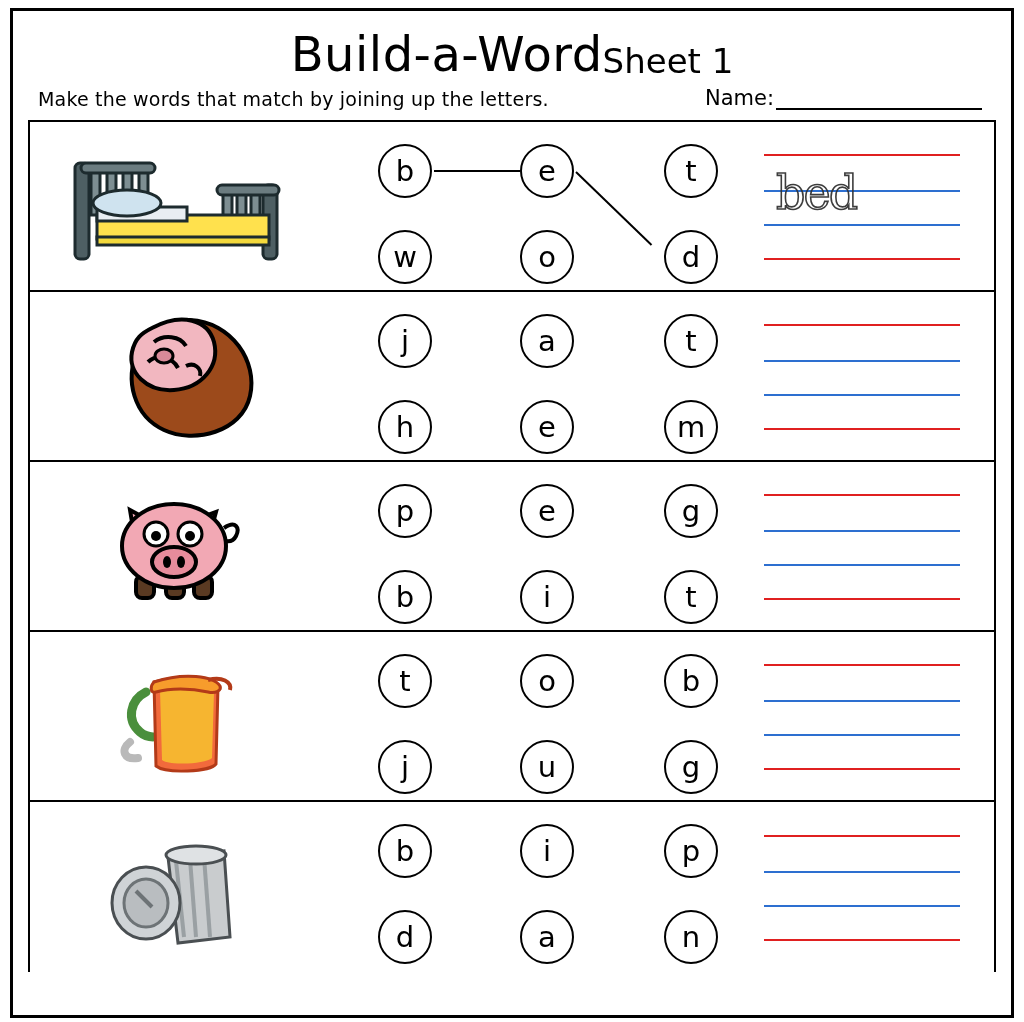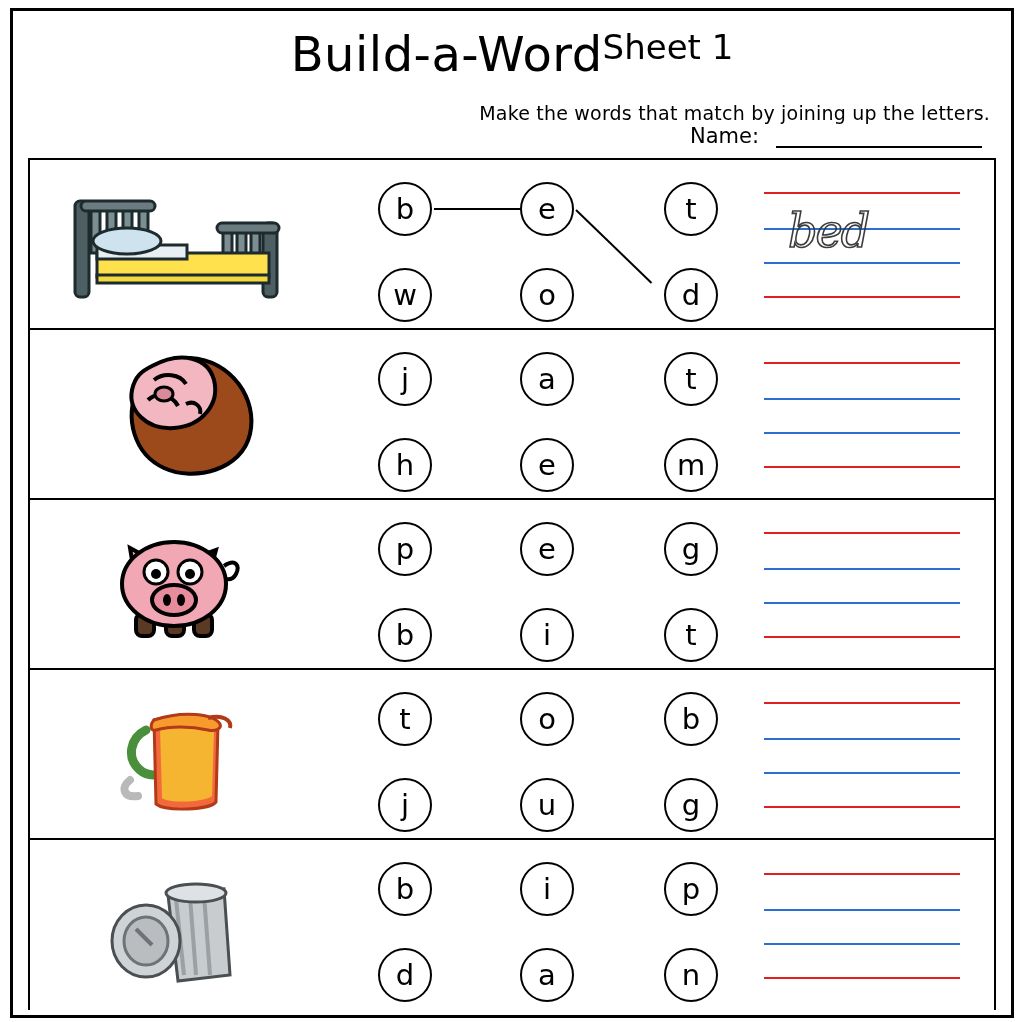--- a/index.html
+++ b/index.html
@@ -34,54 +34,53 @@
   }
 
   
   .header {
     position: relative;
     padding-top: 18px;
     text-align: center;
   }
   .title-row {
     display: flex;
-    align-items: flex-start;
+    align-items: flex-end;
     justify-content: center;
   }
   .title {
     font-family: "DejaVu Sans", sans-serif;
     font-size: 48px;
     font-weight: 400;
     letter-spacing: 0.5px;
     color: #000;
     line-height: 1;
   }
   .subtitle {
     font-size: 34px;
     color: #000;
     line-height: 1;
   }
 
   .instr-row {
     display: flex;
     align-items: flex-end;
     justify-content: space-between;
-    margin-top: 24px;
+    margin-top: 8px;
     padding: 0 16px 0 20px;
-    flex-direction: column;
   }
   .instruction {
     font-size: 19px;
     color: #000;
     letter-spacing: 0.2px;
   }
   .name-block {
     display: flex;
     align-items: flex-end;
-    gap: 17px;
+    gap: 2px;
     padding-right: 8px;
   }
   .name-label {
     font-size: 21px;
     color: #000;
   }
   .name-line {
     width: 206px;
     border-bottom: 2px solid #000;
     height: 20px;
@@ -176,24 +175,23 @@
   }
   .ln.red { background: #e02020; }
   .ln.blue { background: #2d6fd0; }
   .ln.l1 { top: 4px; }
   .ln.l2 { top: 40px; }
   .ln.l3 { top: 74px; }
   .ln.l4 { top: 108px; }
 
   .traced-word {
     position: absolute;
-    left: 24px;
+    left: 12px;
     top: 16px;
     font-family: "DejaVu Serif", serif;
-    font-style: italic;
     font-size: 46px;
     color: #444;
     letter-spacing: -2px;
     -webkit-text-stroke: 0px;
     background: none;
     opacity: 0.95;
   }
   .traced-word span {
     display: inline-block;
     color: transparent;

